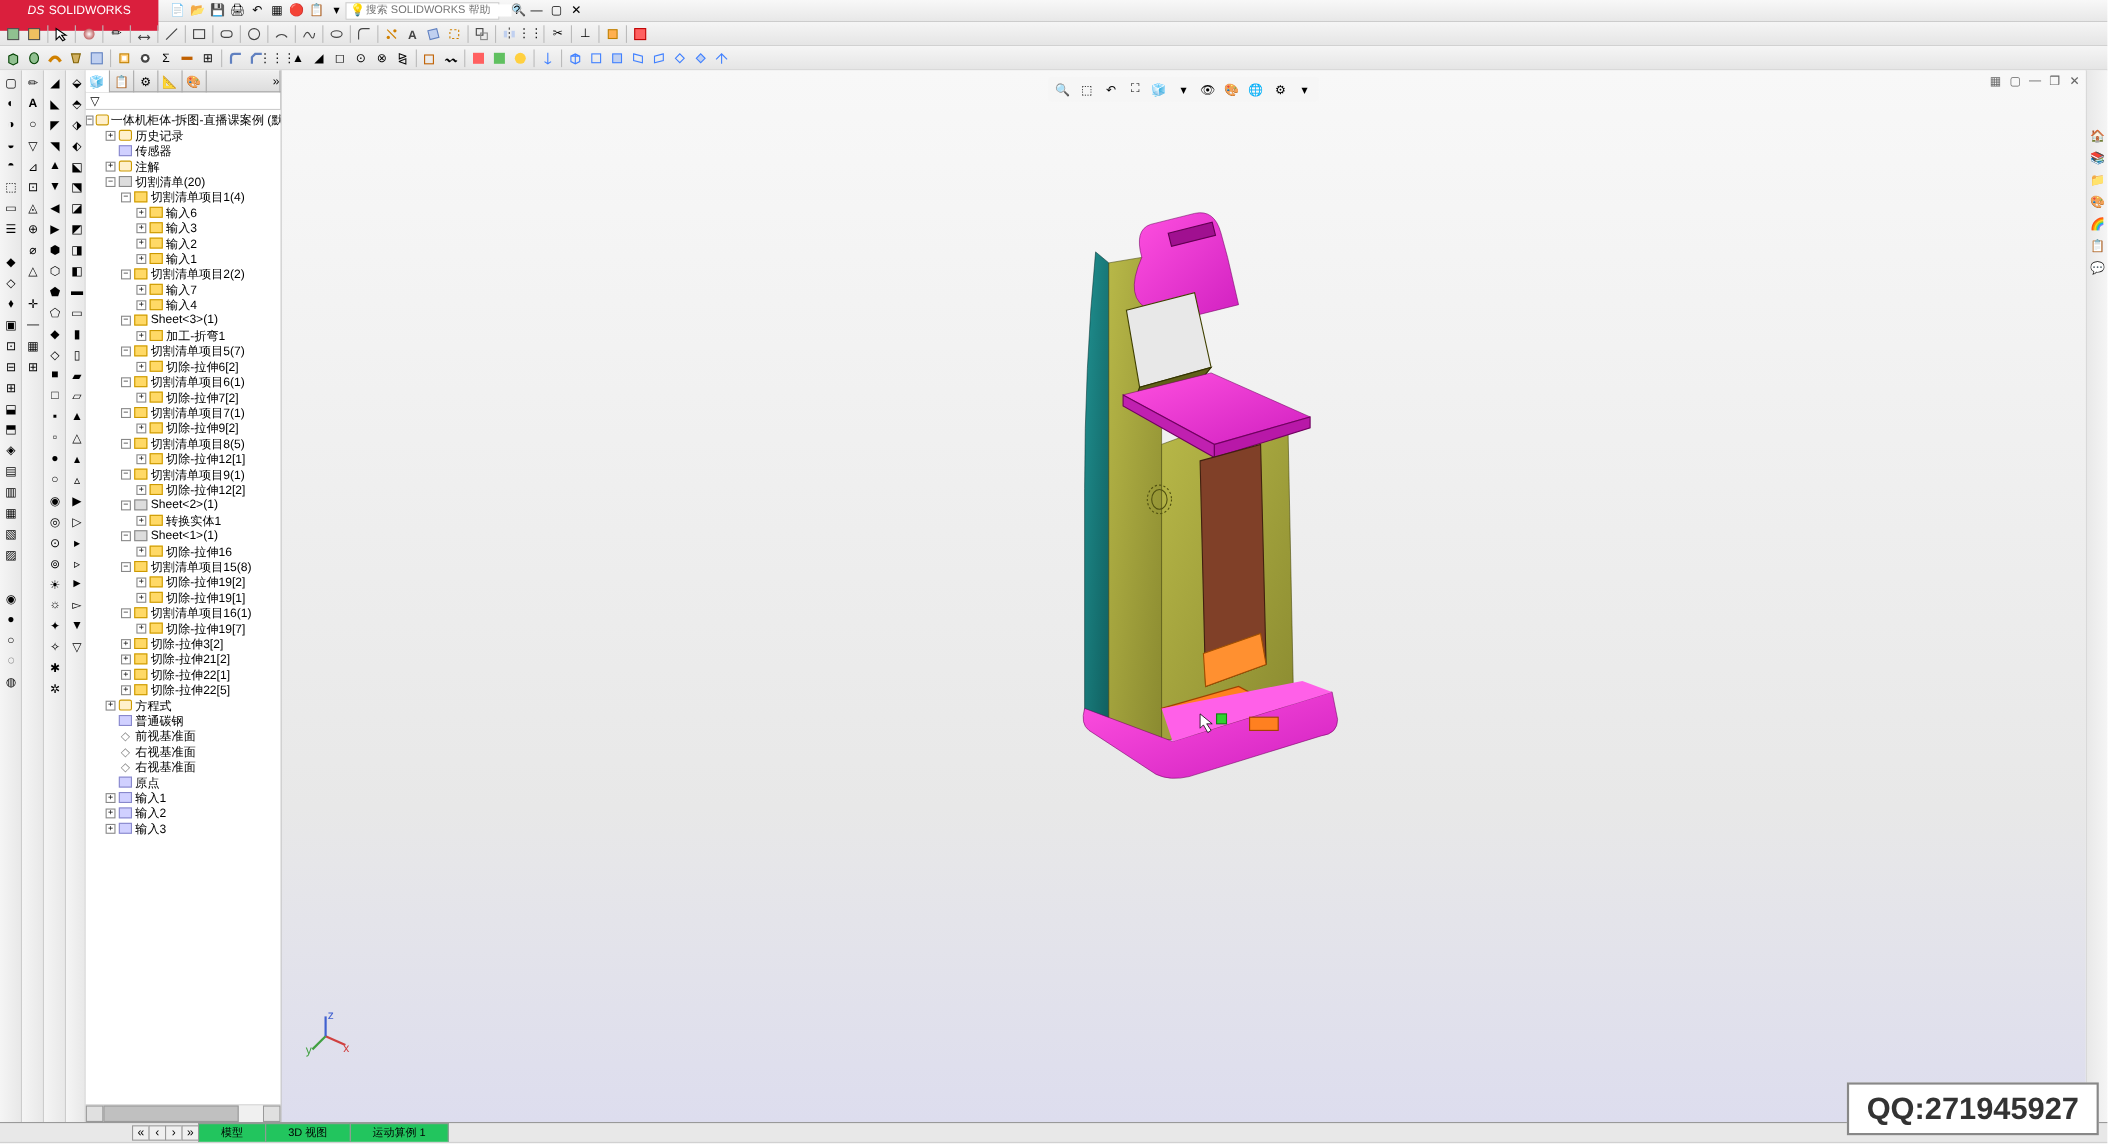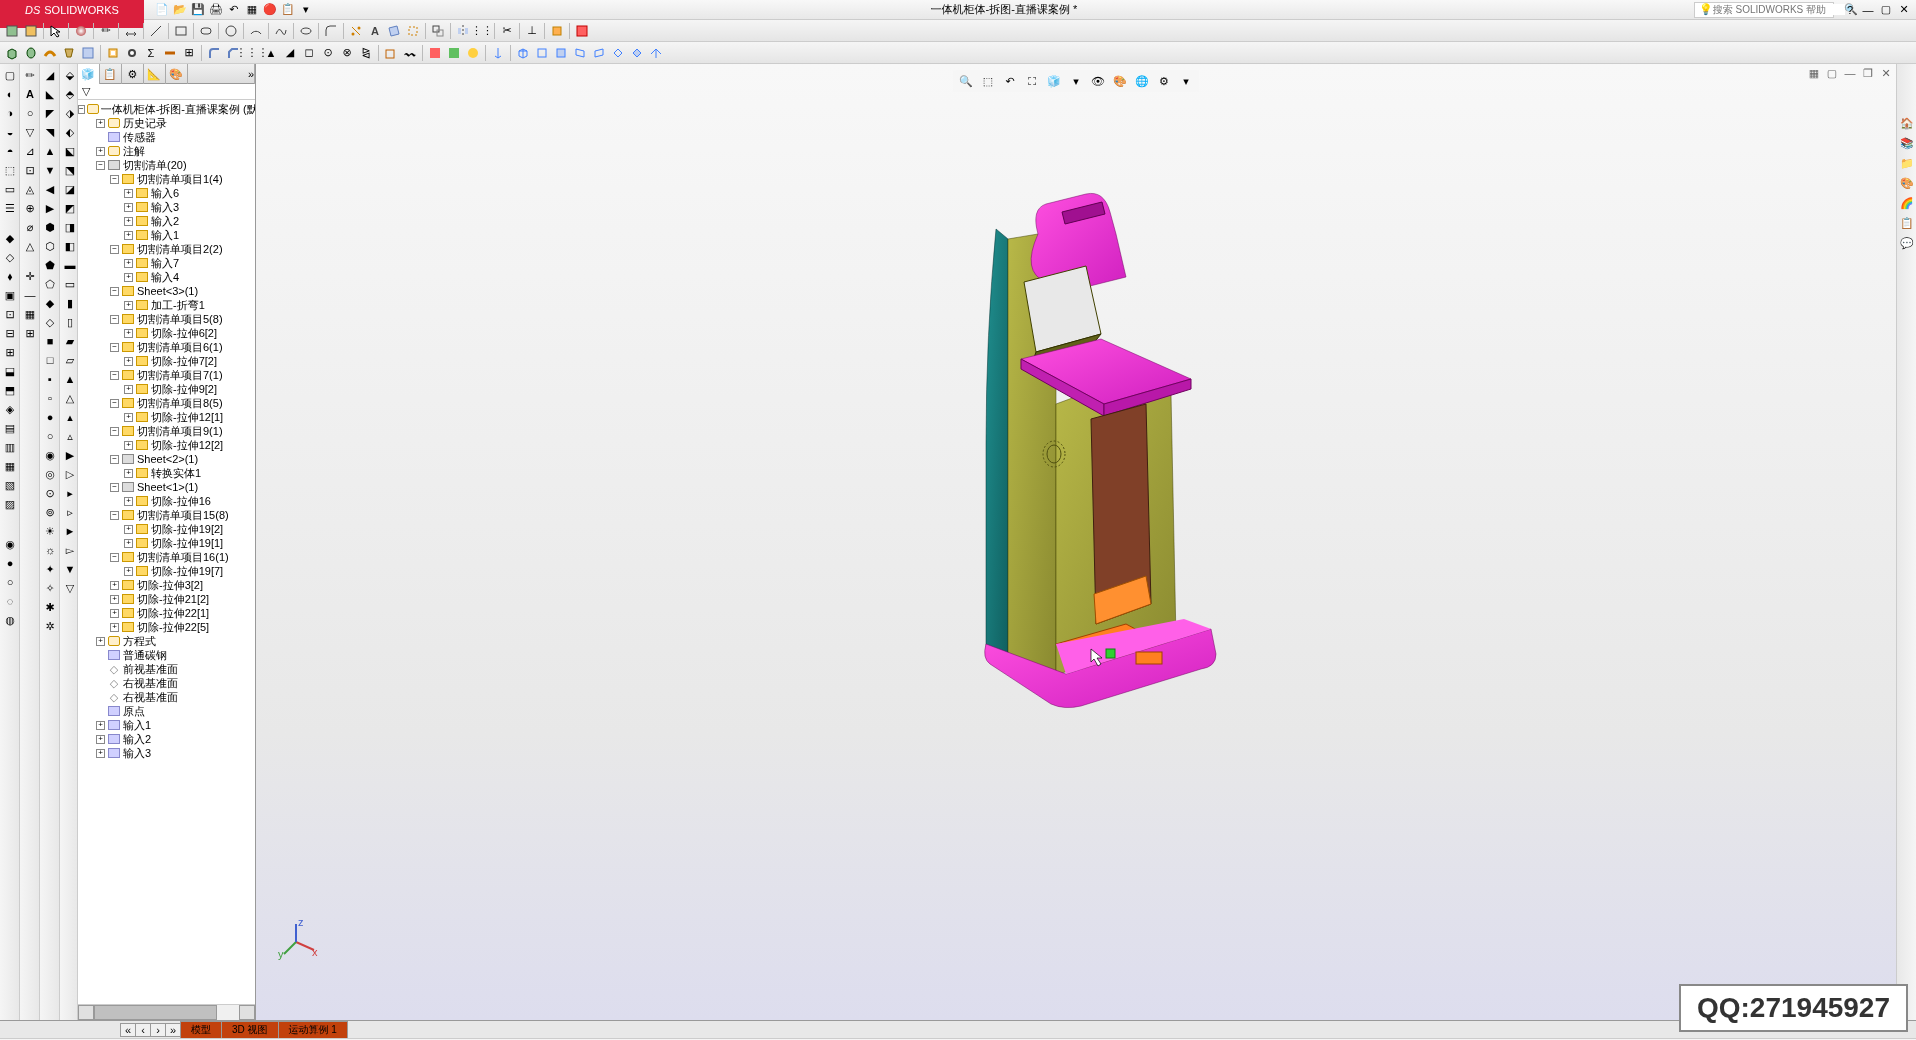--- a/index.html
+++ b/index.html
@@ -41,21 +41,21 @@
 .ico-sheet{background:#ddd;border:1px solid #888;width:12px;height:10px}
 .viewport{flex:1;background:linear-gradient(to bottom,#f8f8f8,#e8e8e8 70%,#dde 100%);position:relative}
 .heads-up{position:absolute;top:6px;left:50%;transform:translateX(-50%);display:flex;gap:4px;background:rgba(245,245,245,0.7);padding:2px 4px;border-radius:3px}
 .hu-btn{width:18px;height:18px;display:flex;align-items:center;justify-content:center;cursor:pointer}
 .triad{position:absolute;bottom:60px;left:20px;width:40px;height:40px}
 .right-toolbar{width:20px;background:linear-gradient(to left,#f5f5f5,#e8e8e8);border-left:1px solid #ccc;display:flex;flex-direction:column;padding-top:50px;gap:2px}
 .right-toolbar .rtb{width:18px;height:18px;margin-left:1px;cursor:pointer;display:flex;align-items:center;justify-content:center}
 .doc-controls{position:absolute;top:2px;right:2px;display:flex;gap:2px}
 .doc-controls .dc{width:16px;height:14px;cursor:pointer;display:flex;align-items:center;justify-content:center;color:#666}
 .bottom-tabs{height:18px;background:#e8e8e8;border-top:1px solid #999;display:flex;align-items:center;padding-left:120px}
-.btab{padding:1px 10px;border:1px solid #999;border-bottom:none;background:#c2410c;cursor:pointer;font-size:10px;margin-right:-1px}
+.btab{padding:1px 20px;border:1px solid #999;border-bottom:none;background:#22c55e;cursor:pointer;font-size:10px;margin-right:-1px}
 .btab-nav{width:16px;height:14px;border:1px solid #999;display:flex;align-items:center;justify-content:center;cursor:pointer;background:#f0f0f0;margin-right:-1px}
 .statusbar{height:18px;background:linear-gradient(#f5f5f5,#e5e5e5);border-top:1px solid #ccc;display:flex;align-items:center;padding:0 6px;font-size:10px}
 .watermark{position:absolute;bottom:8px;right:8px;background:#fff;border:2px solid #888;padding:6px 16px;font-size:28px;font-weight:bold;color:#333}
 svg{overflow:visible}
 .hscroll{height:16px;background:#f0f0f0;border-top:1px solid #ccc;display:flex}
 .hscroll-btn{width:16px;border:1px solid #999;background:#e0e0e0}
 .hscroll-track{flex:1;background:#f0f0f0;position:relative}
 .hscroll-thumb{position:absolute;left:0;width:85%;height:100%;background:#c0c0c0;border:1px solid #999}
 </style>
 </head>
@@ -70,21 +70,20 @@
     <div class="tb">📄</div>
     <div class="tb">📂</div>
     <div class="tb">💾</div>
     <div class="tb">🖨</div>
     <div class="tb">↶</div>
     <div class="tb">▦</div>
     <div class="tb">🔴</div>
     <div class="tb">📋</div>
     <div class="tb">▾</div>
   </div>
-  <div class="doc-title">一体机柜体-拆图-直播课案例 *</div>
   <div class="search-area">
     <span>💡</span>
     <input placeholder="搜索 SOLIDWORKS 帮助" style="">
     <span>🔍</span>
   </div>
   <div class="win-controls">
     <div class="wc">?</div>
     <div class="wc">—</div>
     <div class="wc">▢</div>
     <div class="wc">✕</div>
@@ -602,21 +601,21 @@
           <span class="tree-icon">
             <span class="ico-folder"></span>
           </span>
           <span>加工-折弯1</span>
         </div>
         <div class="tree-item" style="padding-left: 32px;">
           <span class="expander">−</span>
           <span class="tree-icon">
             <span class="ico-folder"></span>
           </span>
-          <span>切割清单项目5(8)</span>
+          <span>切割清单项目5(7)</span>
         </div>
         <div class="tree-item" style="padding-left: 46px;">
           <span class="expander">+</span>
           <span class="tree-icon">
             <span class="ico-folder"></span>
           </span>
           <span>切除-拉伸6[2]</span>
         </div>
         <div class="tree-item" style="padding-left: 32px;">
           <span class="expander">−</span>

